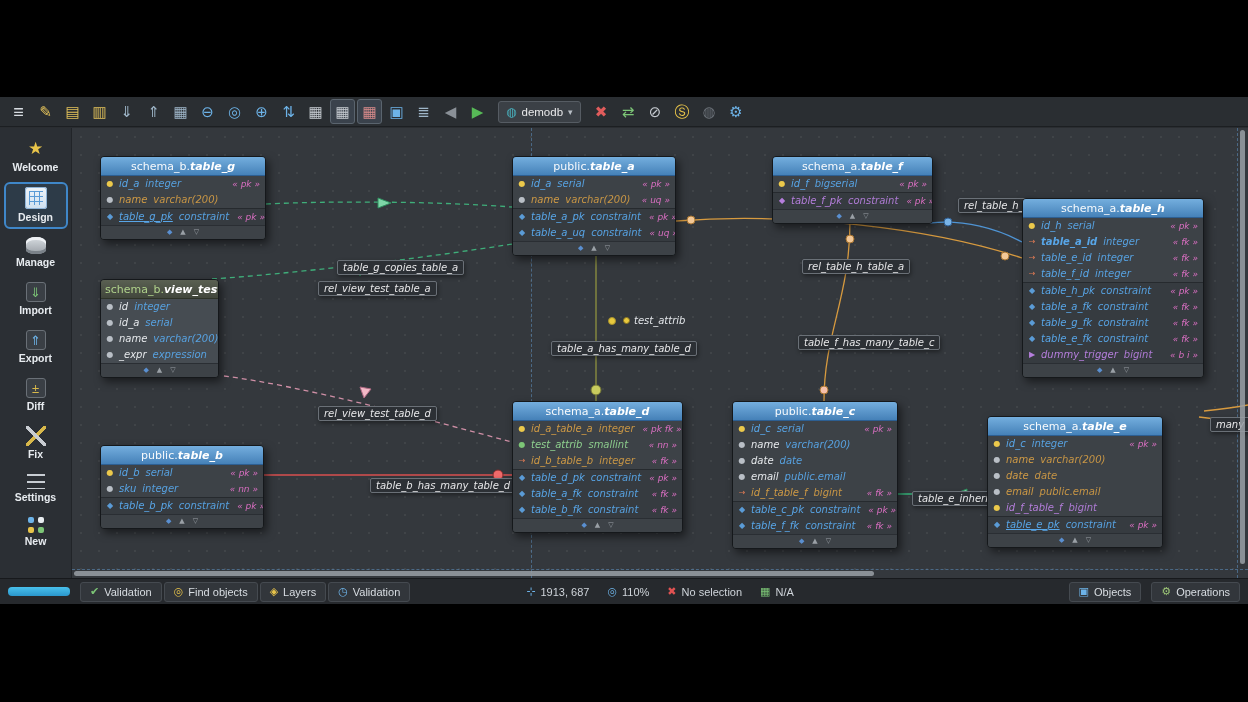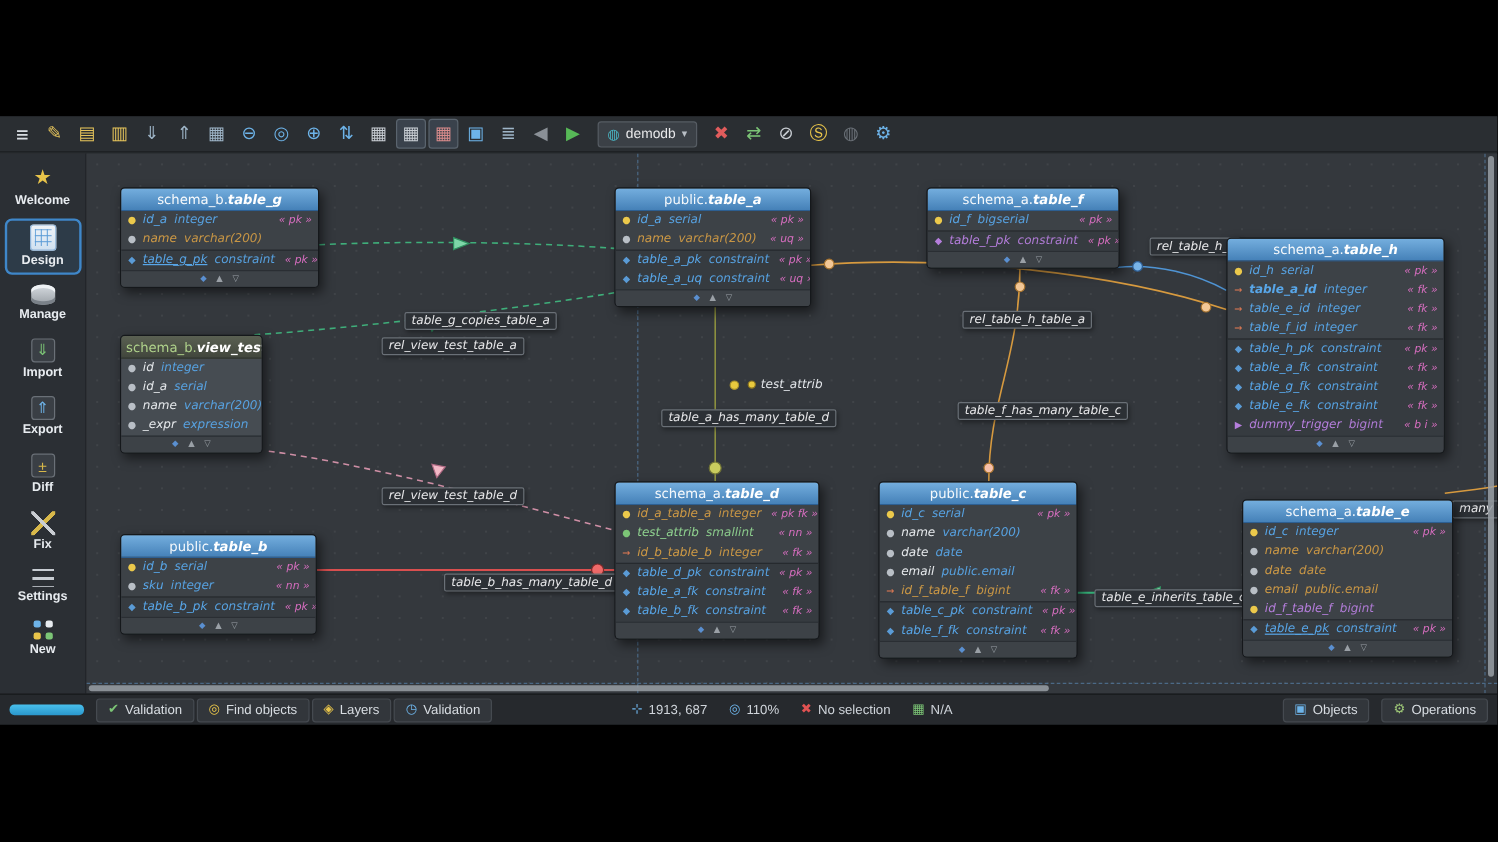--- a/index.html
+++ b/index.html
@@ -588,21 +588,21 @@
                 <span class="er-rtype" style="color: rgb(88, 166, 232);">constraint</span>
                 <span class="er-marker">« fk »</span>
               </div>
             </div>
             <div class="er-footer">
               <span style="color: rgb(90, 143, 208);">◆</span>
               <span style="color: rgb(154, 160, 166);">▲</span>
               <span style="color: rgb(154, 160, 166);">▽</span>
             </div>
           </div>
-          <div class="er-table" style="left: 963px; top: 288px; width: 176px;">
+          <div class="er-table" style="left: 915px; top: 288px; width: 176px;">
             <div class="er-header"><span class="er-schema">schema_a.</span><span class="er-name">table_e</span></div>
             <div class="er-body">
               <div class="er-row">
                 <span class="er-ric" style="color: rgb(236, 201, 75);">●</span>
                 <span class="er-rname" style="color: rgb(88, 166, 232);">id_c</span>
                 <span class="er-rtype" style="color: rgb(88, 166, 232);">integer</span>
                 <span class="er-marker">« pk »</span>
               </div>
               <div class="er-row">
                 <span class="er-ric" style="color: rgb(185, 191, 198);">●</span>

